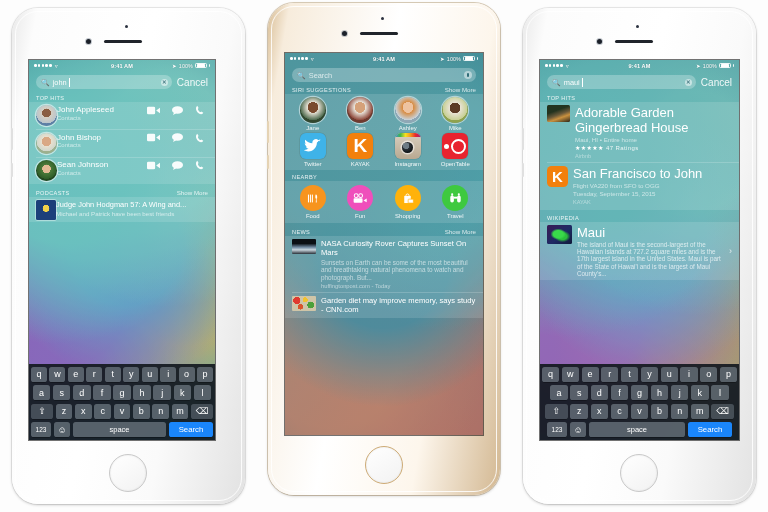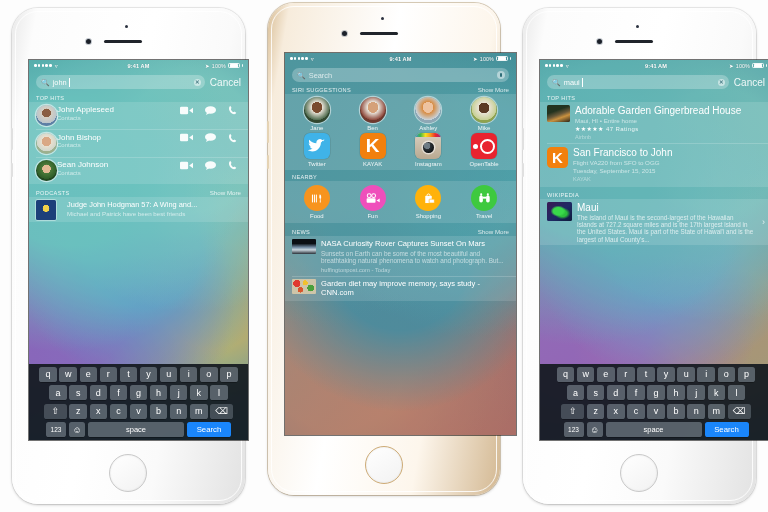--- a/index.html
+++ b/index.html
@@ -33,21 +33,20 @@
   .home{
     position:absolute;border-radius:50%;
     background:linear-gradient(145deg,#ffffff,#f2f2f2);
     border:1.3px solid #c9c9c9;
     box-shadow:inset 0 0 2px rgba(0,0,0,.10);
   }
   .phone.gold .home{border-color:#cdab76;}
   .screen{
     position:absolute;overflow:hidden;background:#0b1a22;
     box-shadow:0 0 0 1px rgba(0,0,0,.55);
-    padding-left:33px;
   }
 
   
   .sidebtn{position:absolute;background:#e0e0e0;border-radius:2px;}
   .phone.gold .sidebtn{background:#e5d3b4;}
 
   
   .ios{position:absolute;inset:0;color:#fff;font-size:7px;}
   .wall{position:absolute;inset:0;}
   
@@ -118,21 +117,21 @@
   
   .crow{display:flex;align-items:flex-start;padding:3px 7px;gap:0;}
   .avatar{width:21px;height:21px;border-radius:50%;flex:none;
           box-shadow:0 0 0 1.2px rgba(255,255,255,.55);overflow:hidden;position:relative;}
   .cname{font-size:8px;}
   .csub{font-size:6px;opacity:.62;margin-top:.5px;}
   .cacts{margin-left:auto;display:flex;align-items:center;gap:12px;padding-right:4px;}
   .ic{opacity:.95;}
 
   
-  .podrow{display:flex;gap:11px;padding:2.5px 7px;align-items:flex-start;}
+  .podrow{display:flex;gap:0;padding:2.5px 7px;align-items:flex-start;}
   .podart{width:20px;height:20px;flex:none;border-radius:1.5px;overflow:hidden;position:relative;
           background:#1c3f7a;box-shadow:0 0 0 .8px rgba(255,255,255,.5);}
   .podtitle{font-size:7.4px;}
   .podsub{font-size:6.2px;opacity:.65;margin-top:1px;}
 
   
   .kb{position:absolute;left:0;right:0;bottom:0;background:rgba(20,26,32,.93);padding:3px 2px 3px;box-sizing:border-box;}
   .krow{display:flex;justify-content:center;gap:2.6px;margin-bottom:3.4px;}
   .key{width:17.5px;height:15px;border-radius:2.6px;background:rgba(125,135,145,.62);
        color:#fff;font-size:9px;display:flex;align-items:center;justify-content:center;
@@ -157,21 +156,21 @@
   
   .newsrow{display:flex;gap:5px;padding:3px 7px;align-items:flex-start;}
   .newsthumb{width:24px;height:15px;flex:none;border-radius:1px;overflow:hidden;position:relative;}
   .ntitle{font-size:7.6px;line-height:9px;}
   .nbody{font-size:6.4px;line-height:7.6px;opacity:.6;margin-top:1.5px;}
   .nsrc{font-size:5.8px;opacity:.55;margin-top:2px;}
 
   
   .hitrow{display:flex;gap:5px;padding:3px 7px;align-items:flex-start;}
   .hitthumb{width:23px;height:17px;border-radius:1.5px;flex:none;overflow:hidden;position:relative;}
-  .hittitle{font-size:10px;}
+  .hittitle{font-size:13px;}
   .hitsub{font-size:6.2px;opacity:.62;margin-top:1px;}
   .stars{font-size:6px;margin-top:1px;letter-spacing:.4px;}
   .hitsrc{font-size:5.6px;opacity:.45;margin-top:2px;}
   .kicon{width:21px;height:21px;border-radius:4.5px;background:#f2800d;color:#fff;
          font-size:15px;font-weight:bold;display:flex;align-items:center;justify-content:center;flex:none;}
   .wikirow{display:flex;gap:5px;padding:3px 7px 2px;align-items:flex-start;}
   .wikithumb{width:25px;height:19px;border-radius:1.5px;flex:none;overflow:hidden;position:relative;
      background:linear-gradient(135deg,#3b1c55,#6b2d7a 40%,#1a2f60);}
   .wikitext{font-size:6.3px;line-height:7.4px;opacity:.72;margin-top:1px;}
   .chev{margin-left:auto;align-self:center;font-size:9px;opacity:.75;padding-left:3px;}

